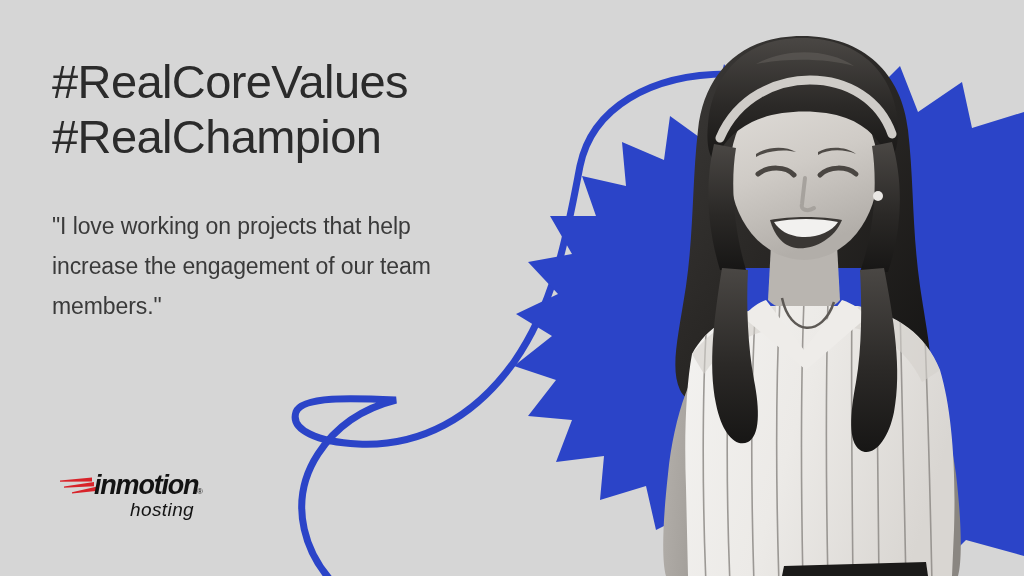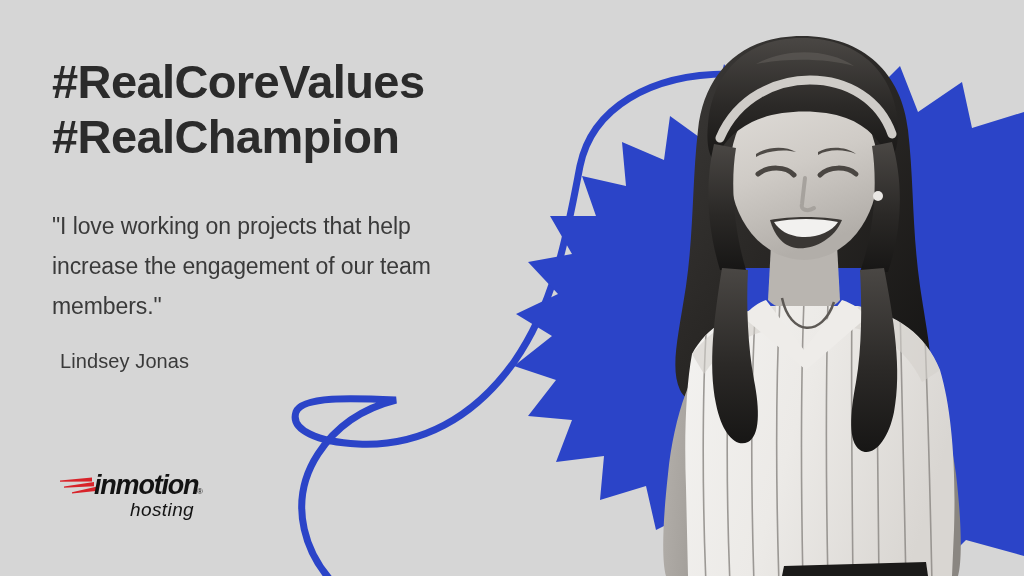--- a/index.html
+++ b/index.html
@@ -45,21 +45,21 @@
     height: 576px;
   }
 
   .headline {
     position: absolute;
     top: 55px;
     left: 0;
     width: 520px;
     color: #2b2b2b;
     font-size: 47px;
-    font-weight: bold;
+    font-weight: normal;
     line-height: 1.16;
     letter-spacing: -0.6px;
     white-space: pre;
   }
 
   .quote {
     position: absolute;
     top: 207px;
     left: 0;
     width: 430px;
@@ -317,21 +317,20 @@
     </svg>
   </div>
 
   <div class="text-col">
 
     <div class="headline">#RealCoreValues
 #RealChampion</div>
 
     <div class="quote">"I love working on projects that help increase the engagement of our team members."</div>
 
-    <div class="attribution">Lindsey Jonas</div>
   </div>
 
   <div id="logo">
     <svg viewBox="0 0 160 64" width="160" height="64" aria-hidden="true">
 
       <g fill="#d8232a">
         <path d="M 2 16.5 L 34 13.5 L 34 17.5 L 2 17.8 Z"></path>
         <path d="M 6 22.5 L 36 18.0 L 36 22.2 L 6 23.8 Z"></path>
         <path d="M 14 28.2 L 38 22.8 L 38 27.0 L 14 29.4 Z"></path>
       </g>

